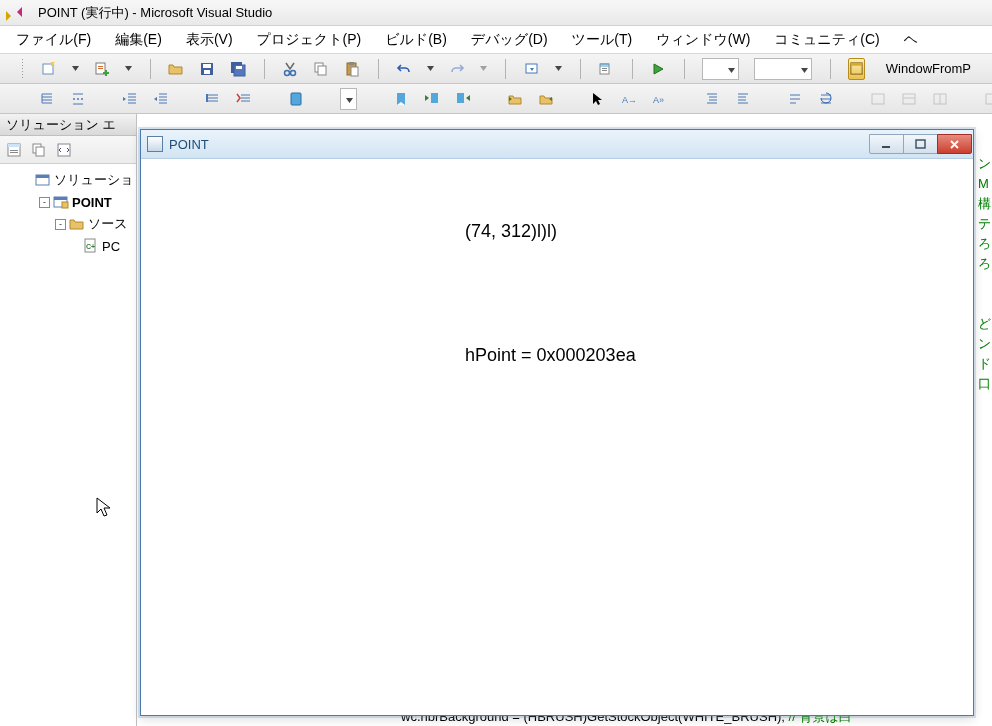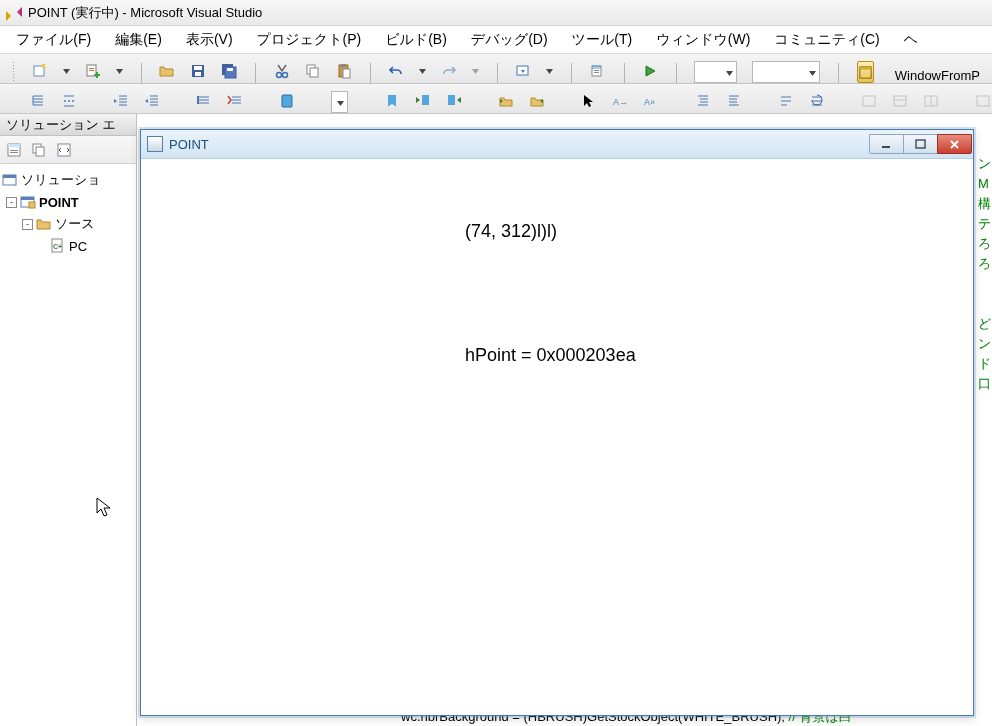--- a/index.html
+++ b/index.html
@@ -17,21 +17,21 @@
     }
     
     .title-bar {
       height: 26px;
       background: linear-gradient(to bottom, #f7f7f7, #e9e9e9);
       border-bottom: 1px solid #d0d0d0;
       display: flex;
       align-items: center;
       padding: 0 6px;
       font-size: 13px;
-      gap: 6px;
+      gap: 16px;
     }
     .vs-logo {
       width: 16px;
       height: 16px;
       position: relative;
       display: inline-block;
     }
     .vs-logo::before {
       content: "";
       position: absolute;
@@ -62,22 +62,22 @@
       padding: 4px 10px;
       cursor: default;
       white-space: nowrap;
     }
     
     .toolbar {
       height: 30px;
       background: linear-gradient(to bottom, #f5f5f5, #e6e6e6);
       border-bottom: 1px solid #c6c6c6;
       display: flex;
-      align-items: flex-end;
-      padding: 0 12px;
+      align-items: center;
+      padding: 0 21px;
       gap: 15px;
     }
     .toolbar .handle {
       width: 6px;
       height: 22px;
       background-image: radial-gradient(circle, #9a9a9a 0.8px, transparent 0.8px);
       background-size: 3px 3px;
       margin-right: 3px;
     }
     .tb-btn {
@@ -164,20 +164,21 @@
     .sb-btn {
       width: 20px;
       height: 20px;
       display: flex;
       align-items: center;
       justify-content: center;
     }
     .tree {
       padding: 5px 2px;
       font-size: 13px;
+      margin-left: 33px;
     }
     .tree-row {
       display: flex;
       align-items: center;
       height: 22px;
       gap: 3px;
       white-space: nowrap;
     }
     .tree-twisty {
       width: 11px;

